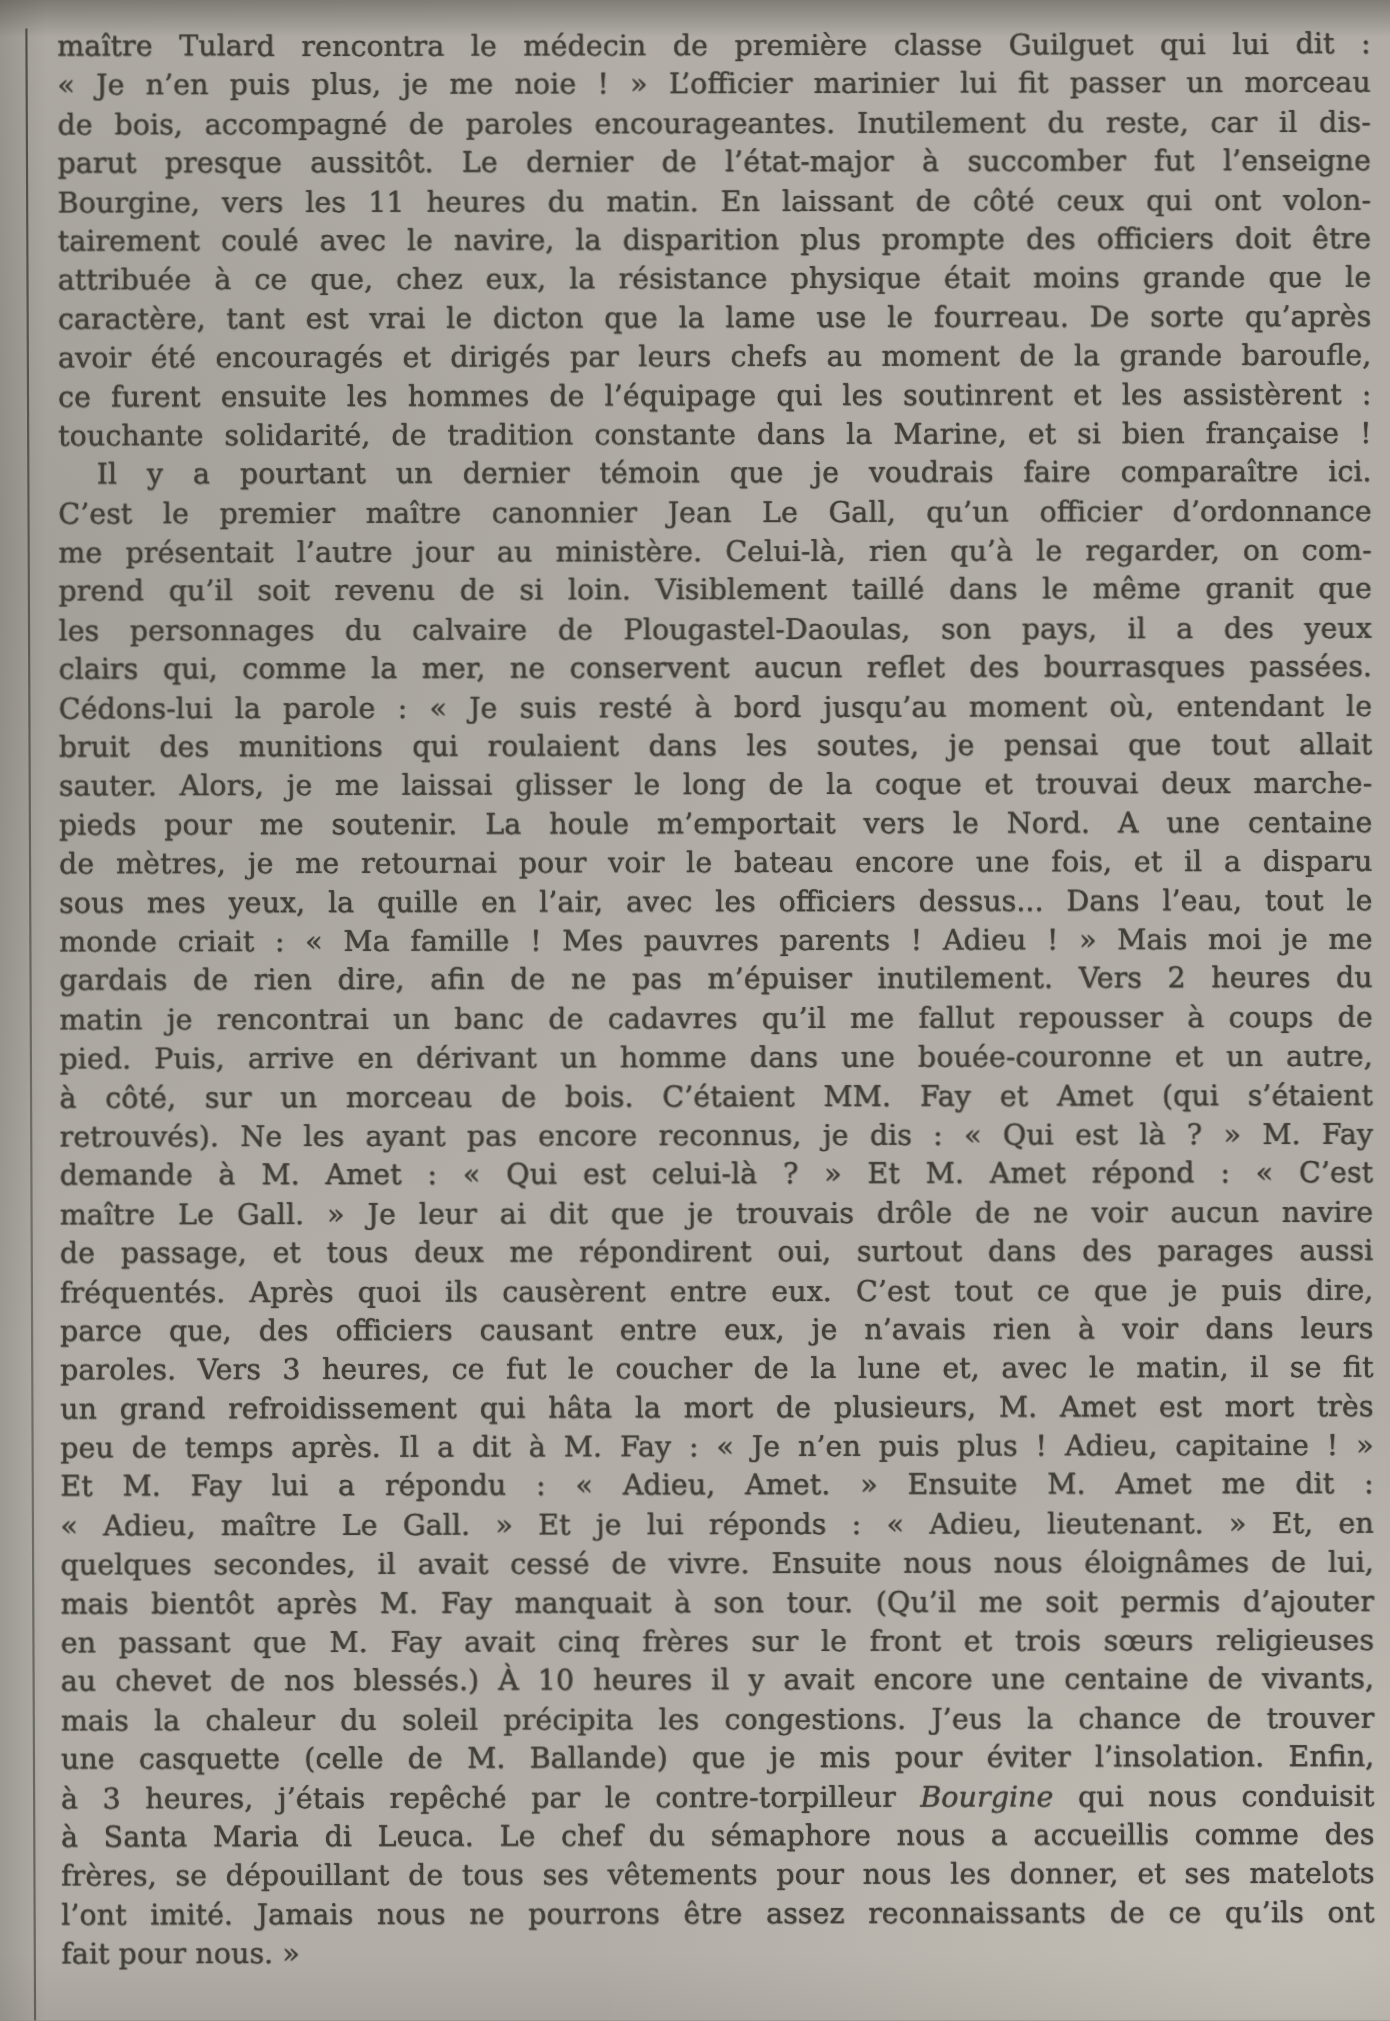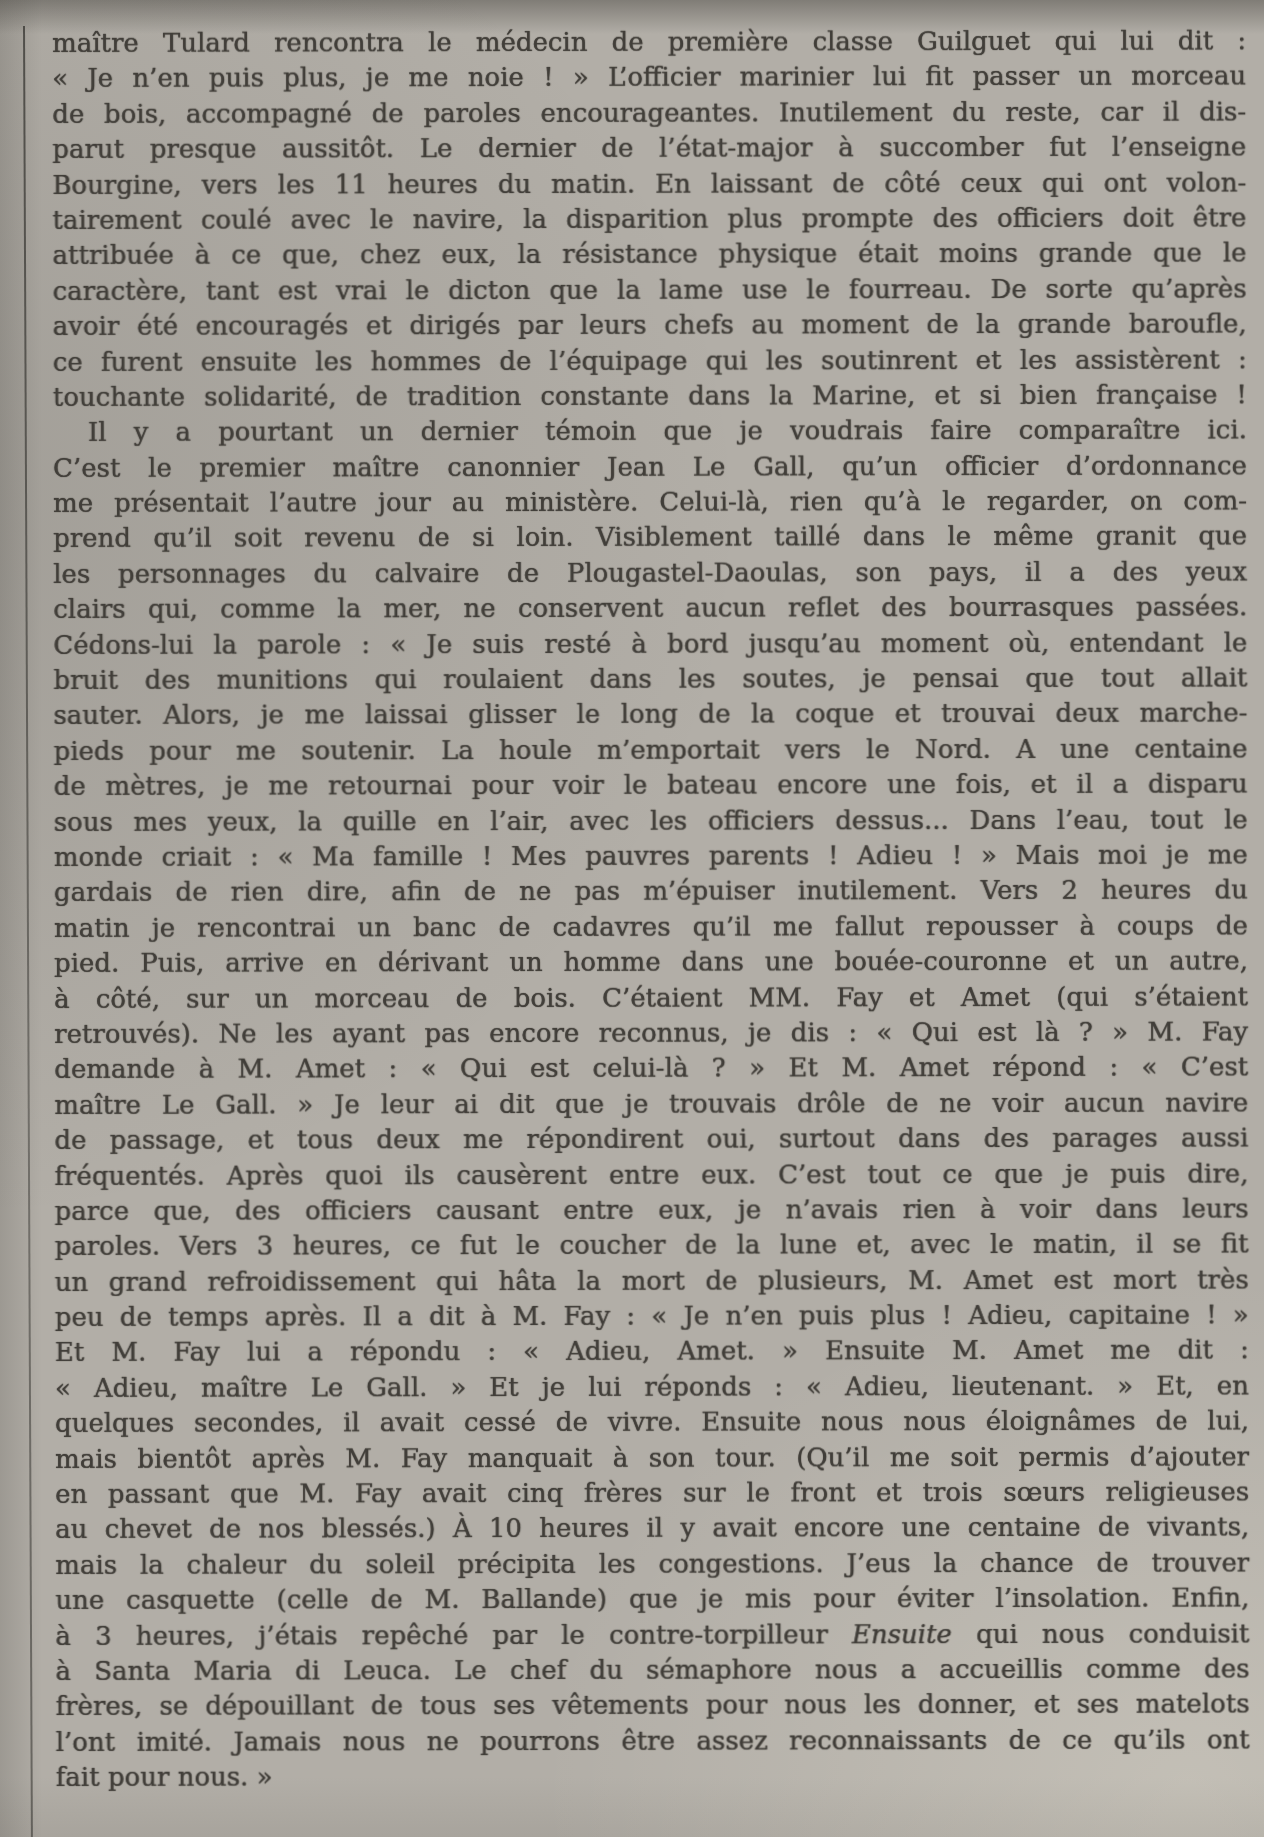--- a/index.html
+++ b/index.html
@@ -91,19 +91,19 @@
       <div class="line">un grand refroidissement qui hâta la mort de plusieurs, M. Amet est mort très</div>
       <div class="line">peu de temps après. Il a dit à M. Fay : « Je n’en puis plus ! Adieu, capitaine ! »</div>
       <div class="line">Et M. Fay lui a répondu : « Adieu, Amet. » Ensuite M. Amet me dit :</div>
       <div class="line">« Adieu, maître Le Gall. » Et je lui réponds : « Adieu, lieutenant. » Et, en</div>
       <div class="line">quelques secondes, il avait cessé de vivre. Ensuite nous nous éloignâmes de lui,</div>
       <div class="line">mais bientôt après M. Fay manquait à son tour. (Qu’il me soit permis d’ajouter</div>
       <div class="line">en passant que M. Fay avait cinq frères sur le front et trois sœurs religieuses</div>
       <div class="line">au chevet de nos blessés.) À 10 heures il y avait encore une centaine de vivants,</div>
       <div class="line">mais la chaleur du soleil précipita les congestions. J’eus la chance de trouver</div>
       <div class="line">une casquette (celle de M. Ballande) que je mis pour éviter l’insolation. Enfin,</div>
-      <div class="line">à 3 heures, j’étais repêché par le contre-torpilleur <i>Ensuite</i> qui nous conduisit</div>
+      <div class="line">à 3 heures, j’étais repêché par le contre-torpilleur <i>Bourgine</i> qui nous conduisit</div>
       <div class="line">à Santa Maria di Leuca. Le chef du sémaphore nous a accueillis comme des</div>
       <div class="line">frères, se dépouillant de tous ses vêtements pour nous les donner, et ses matelots</div>
       <div class="line">l’ont imité. Jamais nous ne pourrons être assez reconnaissants de ce qu’ils ont</div>
       <div class="line short-last">fait pour nous. »</div>
     </div>
 </div>
 
 </body></html>

